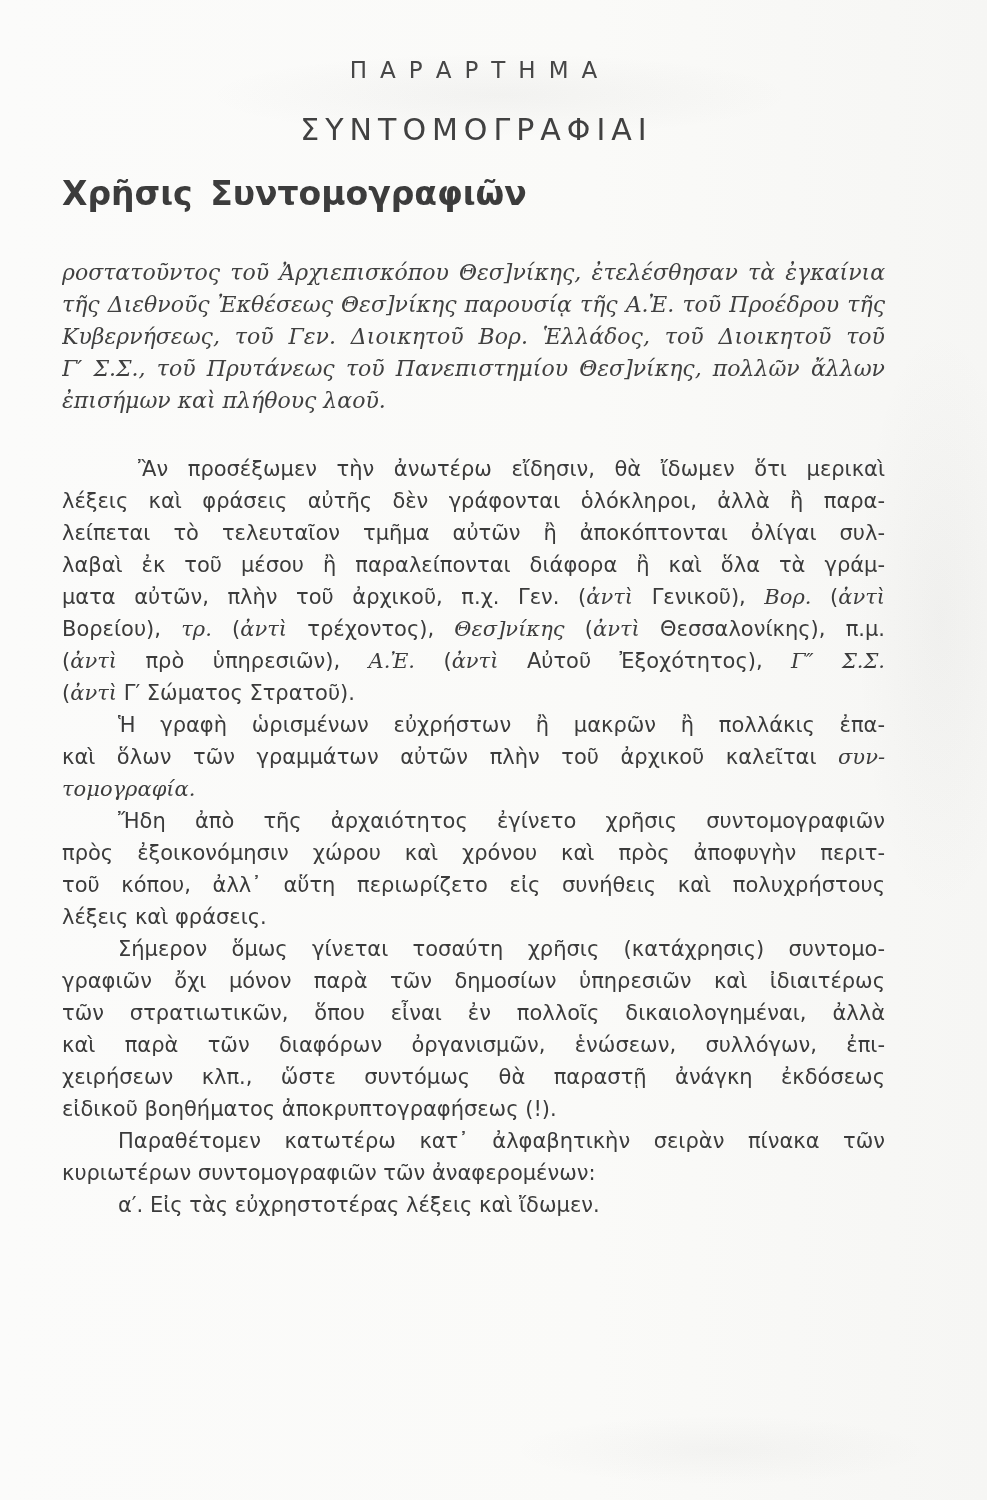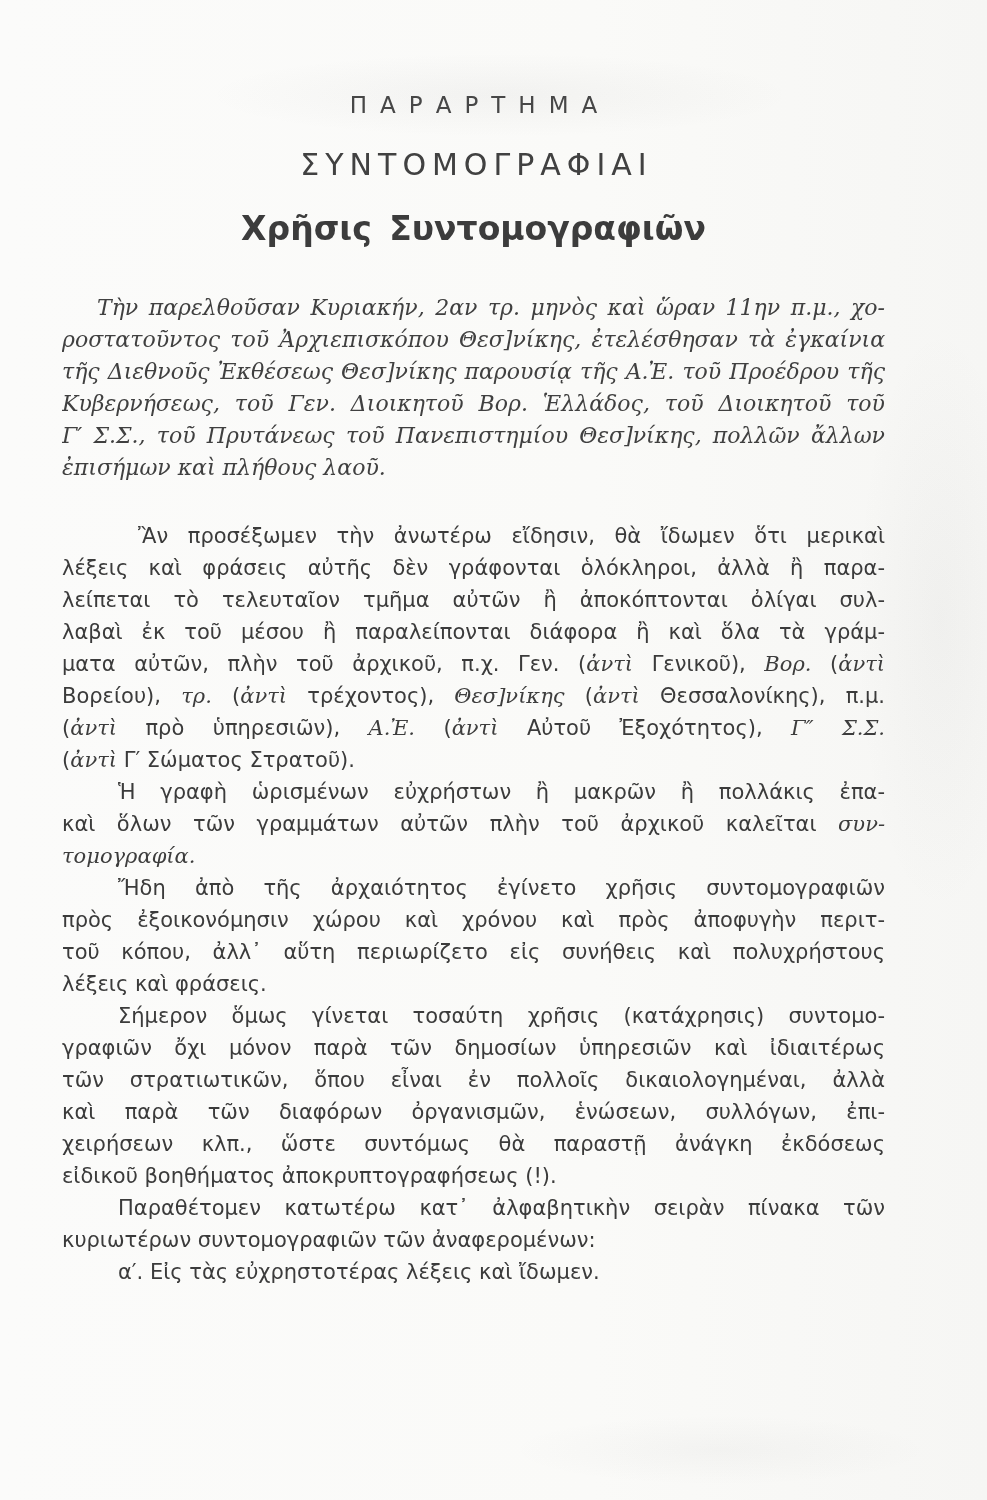--- a/index.html
+++ b/index.html
@@ -16,40 +16,40 @@
     overflow:hidden;
     color:#3a3a3a;
     font-family:"DejaVu Sans","Liberation Sans",sans-serif;
   }
   .textblock{
     position:absolute;
     left:62px; top:0;
     width:823px;
   }
   .kicker{
-    margin-top:92px;
+    margin-top:57px;
     text-align:center;
     font-size:23px;
     letter-spacing:13px;
     text-indent:13px; 
     color:#474747;
     font-weight:400;
   }
   .title{
     margin-top:29px;
     text-align:center;
     font-size:30px;
     letter-spacing:6px;
     text-indent:6px;
     color:#414141;
     font-weight:400;
   }
   .subtitle{
     margin-top:27px;
-    text-align:center;
+    text-align:left;
     font-size:33px;
     font-weight:700;
     color:#3c3c3c;
     word-spacing:6px;
   }
   .body-copy{
     margin-top:44px;
     font-size:21px;
     line-height:32px;
     color:#3b3b3b;
@@ -82,21 +82,20 @@
 </head>
 <body>
 
 <div class="page">
   <div class="textblock">
     <div class="kicker">ΠΑΡΑΡΤΗΜΑ</div>
     <div class="title">ΣΥΝΤΟΜΟΓΡΑΦΙΑΙ</div>
     <div class="subtitle">Χρῆσις Συντομογραφιῶν</div>
     <div class="body-copy">
         <div class="para intro">
-          <div class="line first"><span>Τὴν παρελθοῦσαν Κυριακήν, 2αν τρ. μηνὸς καὶ ὥραν 11ην π.μ., χο-</span></div>
           <div class="line"><span>ροστατοῦντος τοῦ Ἀρχιεπισκόπου Θεσ]νίκης, ἐτελέσθησαν τὰ ἐγκαίνια</span></div>
           <div class="line"><span>τῆς Διεθνοῦς Ἐκθέσεως Θεσ]νίκης παρουσίᾳ τῆς Α.Ἐ. τοῦ Προέδρου τῆς</span></div>
           <div class="line"><span>Κυβερνήσεως, τοῦ Γεν. Διοικητοῦ Βορ. Ἑλλάδος, τοῦ Διοικητοῦ τοῦ</span></div>
           <div class="line"><span>Γ′ Σ.Σ., τοῦ Πρυτάνεως τοῦ Πανεπιστημίου Θεσ]νίκης, πολλῶν ἄλλων</span></div>
           <div class="line last"><span>ἐπισήμων καὶ πλήθους λαοῦ.</span></div>
         </div>
         <div class="para body first-body">
           <div class="line first"><span>Ἂν προσέξωμεν τὴν ἀνωτέρω εἴδησιν, θὰ ἴδωμεν ὅτι μερικαὶ</span></div>
           <div class="line"><span>λέξεις καὶ φράσεις αὐτῆς δὲν γράφονται ὁλόκληροι, ἀλλὰ ἢ παρα-</span></div>
           <div class="line"><span>λείπεται τὸ τελευταῖον τμῆμα αὐτῶν ἢ ἀποκόπτονται ὀλίγαι συλ-</span></div>

